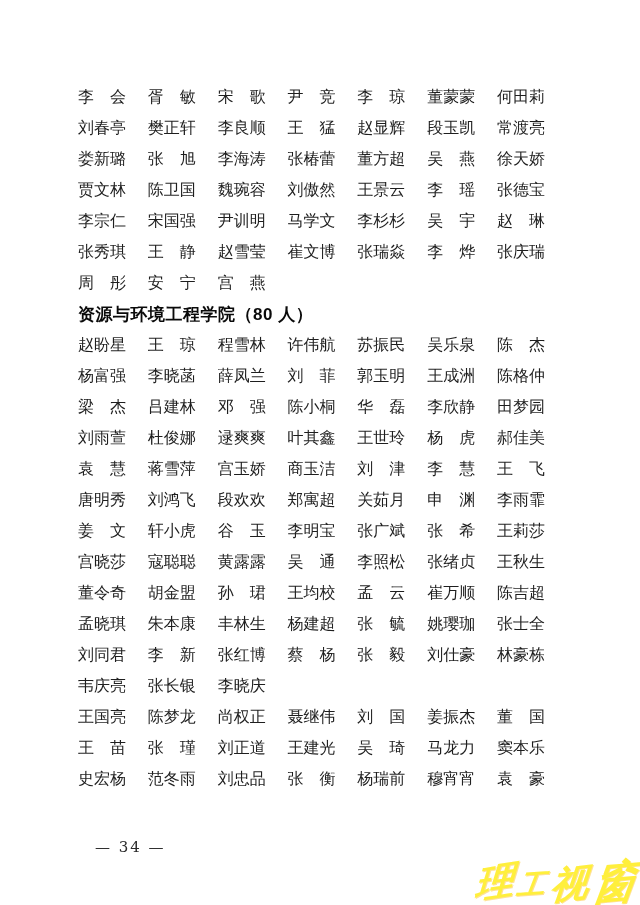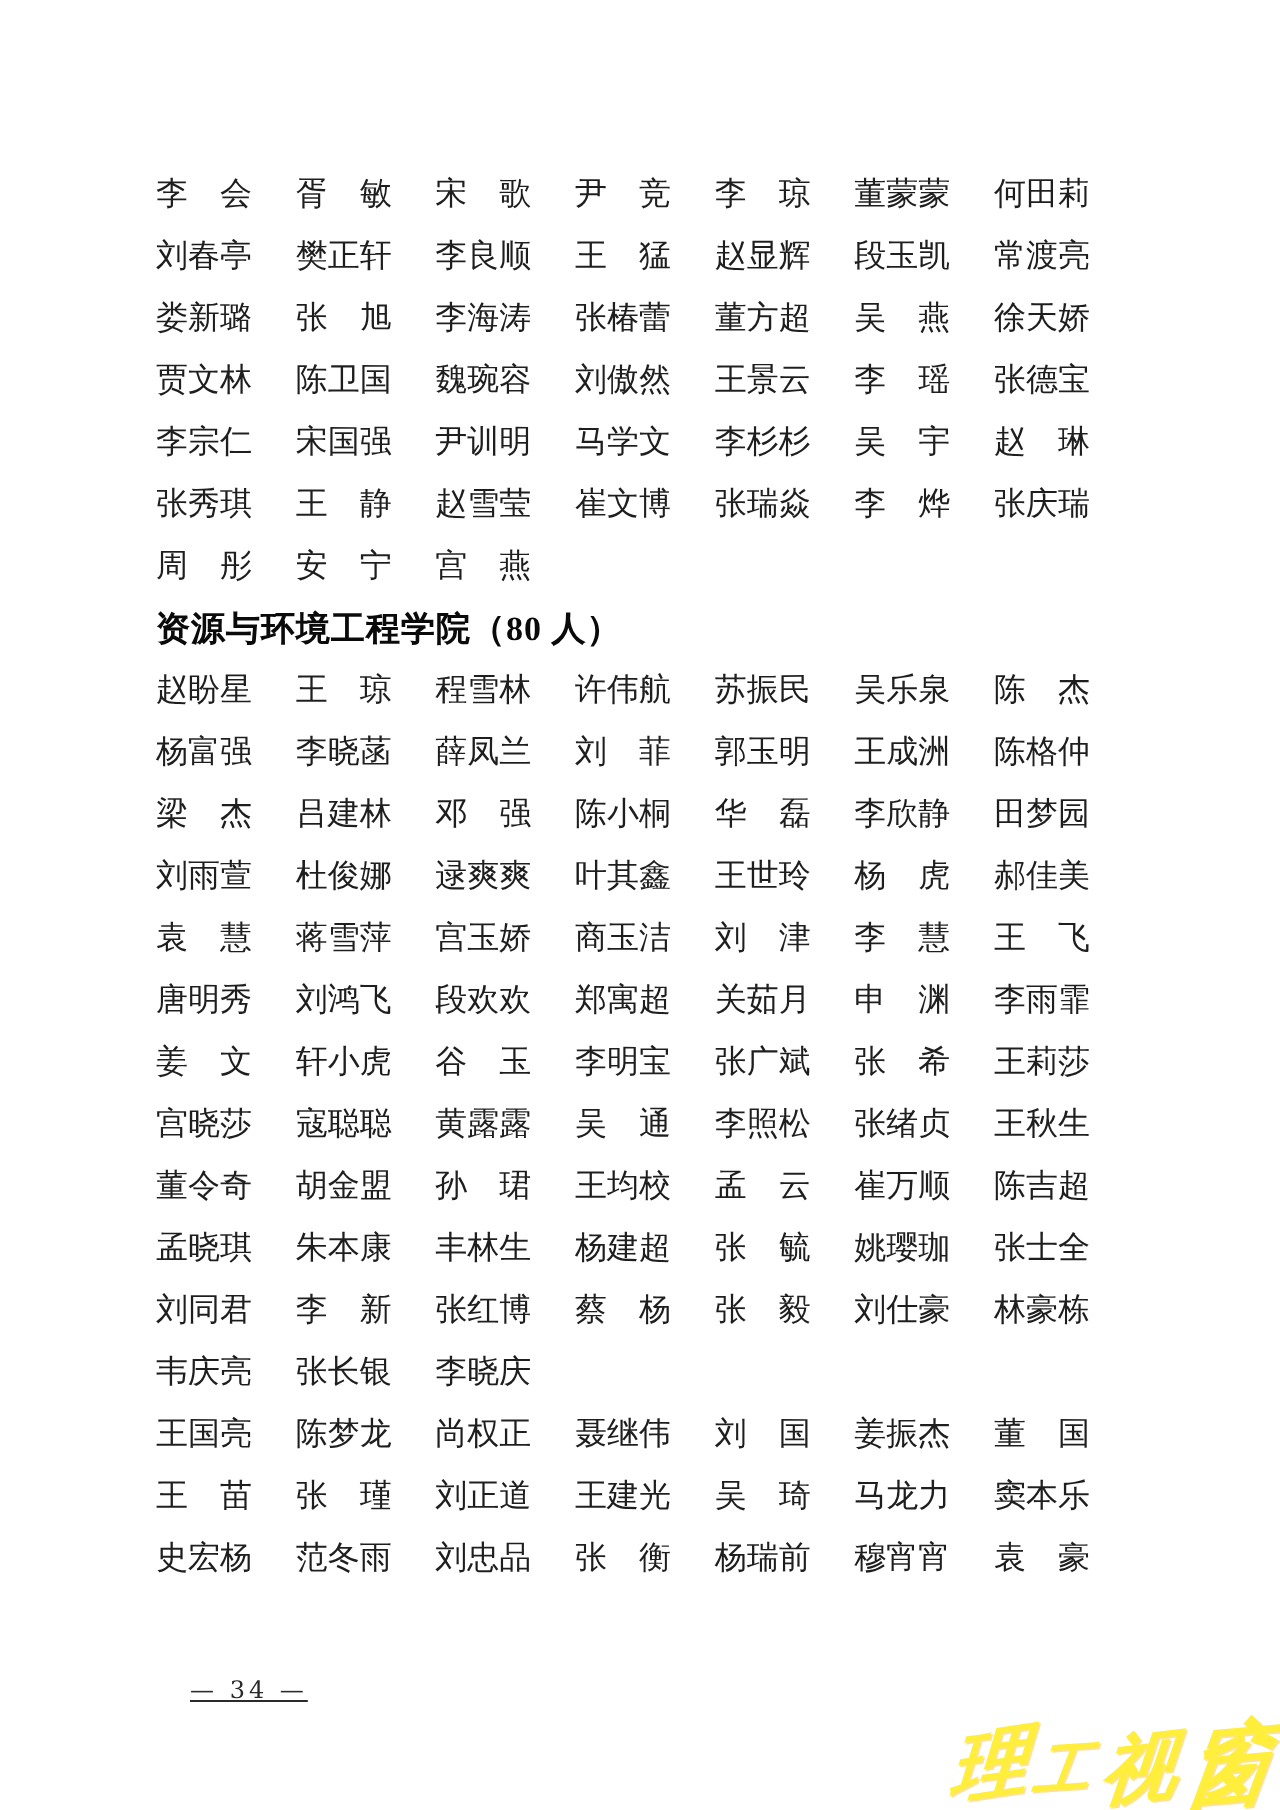--- a/index.html
+++ b/index.html
@@ -29,36 +29,35 @@
     display: inline-flex;
     justify-content: space-between;
     width: 48px;
     font-size: 16px;
     color: #1e1e1e;
     white-space: nowrap;
     letter-spacing: 0;
   }
   .name.empty { visibility: hidden; }
   .section-header {
-    font-family: Liberation Serif, serif;
+    font-family: Liberation Sans, sans-serif;
     font-weight: bold;
     font-size: 17px;
     height: 31px;
     line-height: 31px;
     color: #0a0a0a;
     letter-spacing: 0.5px;
   }
   .page-number {
     position: absolute;
     left: 95px;
     top: 838px;
-    font-size: 12px;
+    font-size: 15px;
     color: #2a2a2a;
     letter-spacing: 2px;
-    text-decoration: underline;
   }
   .watermark {
     position: absolute;
     right: 0px;
     bottom: 0px;
     width: 175px;
     height: 62px;
     display: flex;
     align-items: flex-end;
     justify-content: flex-end;

